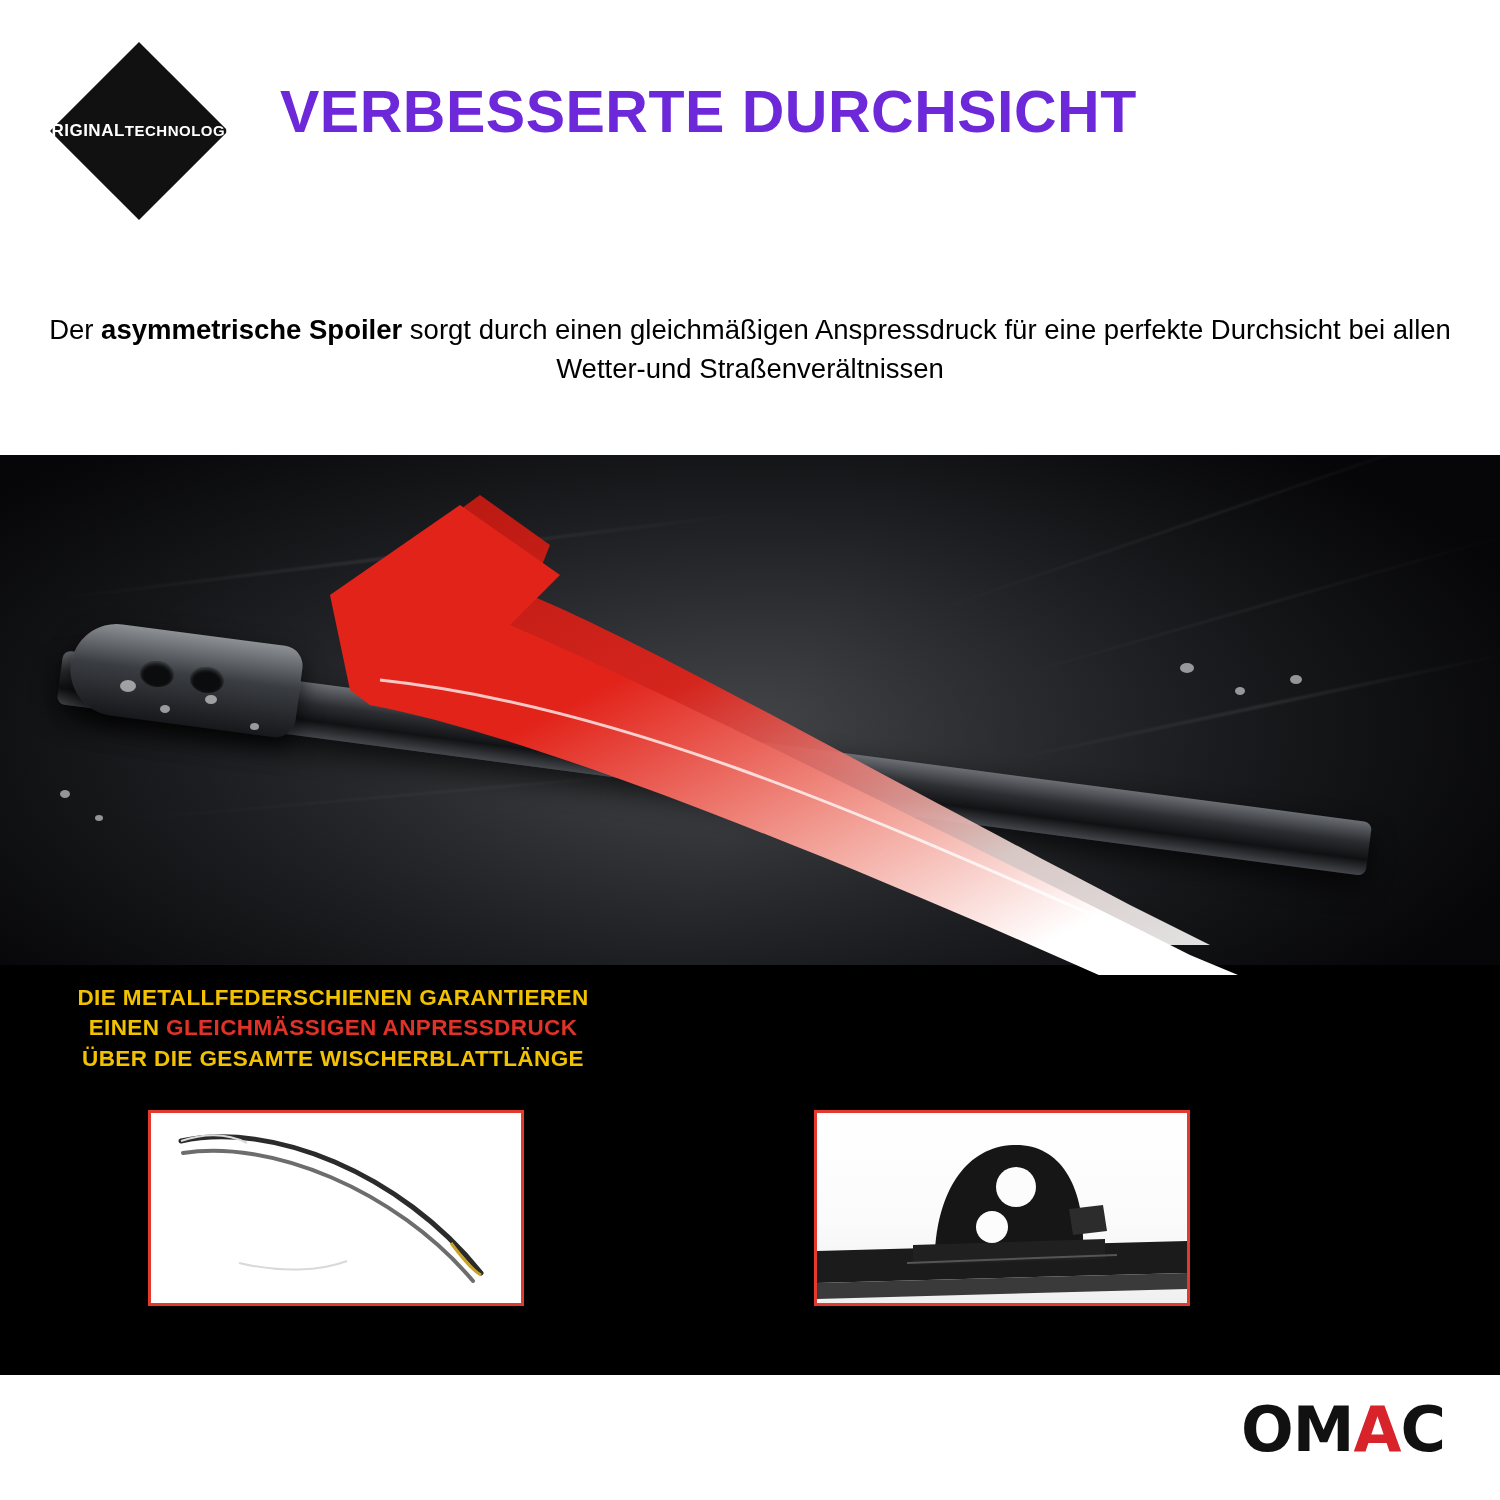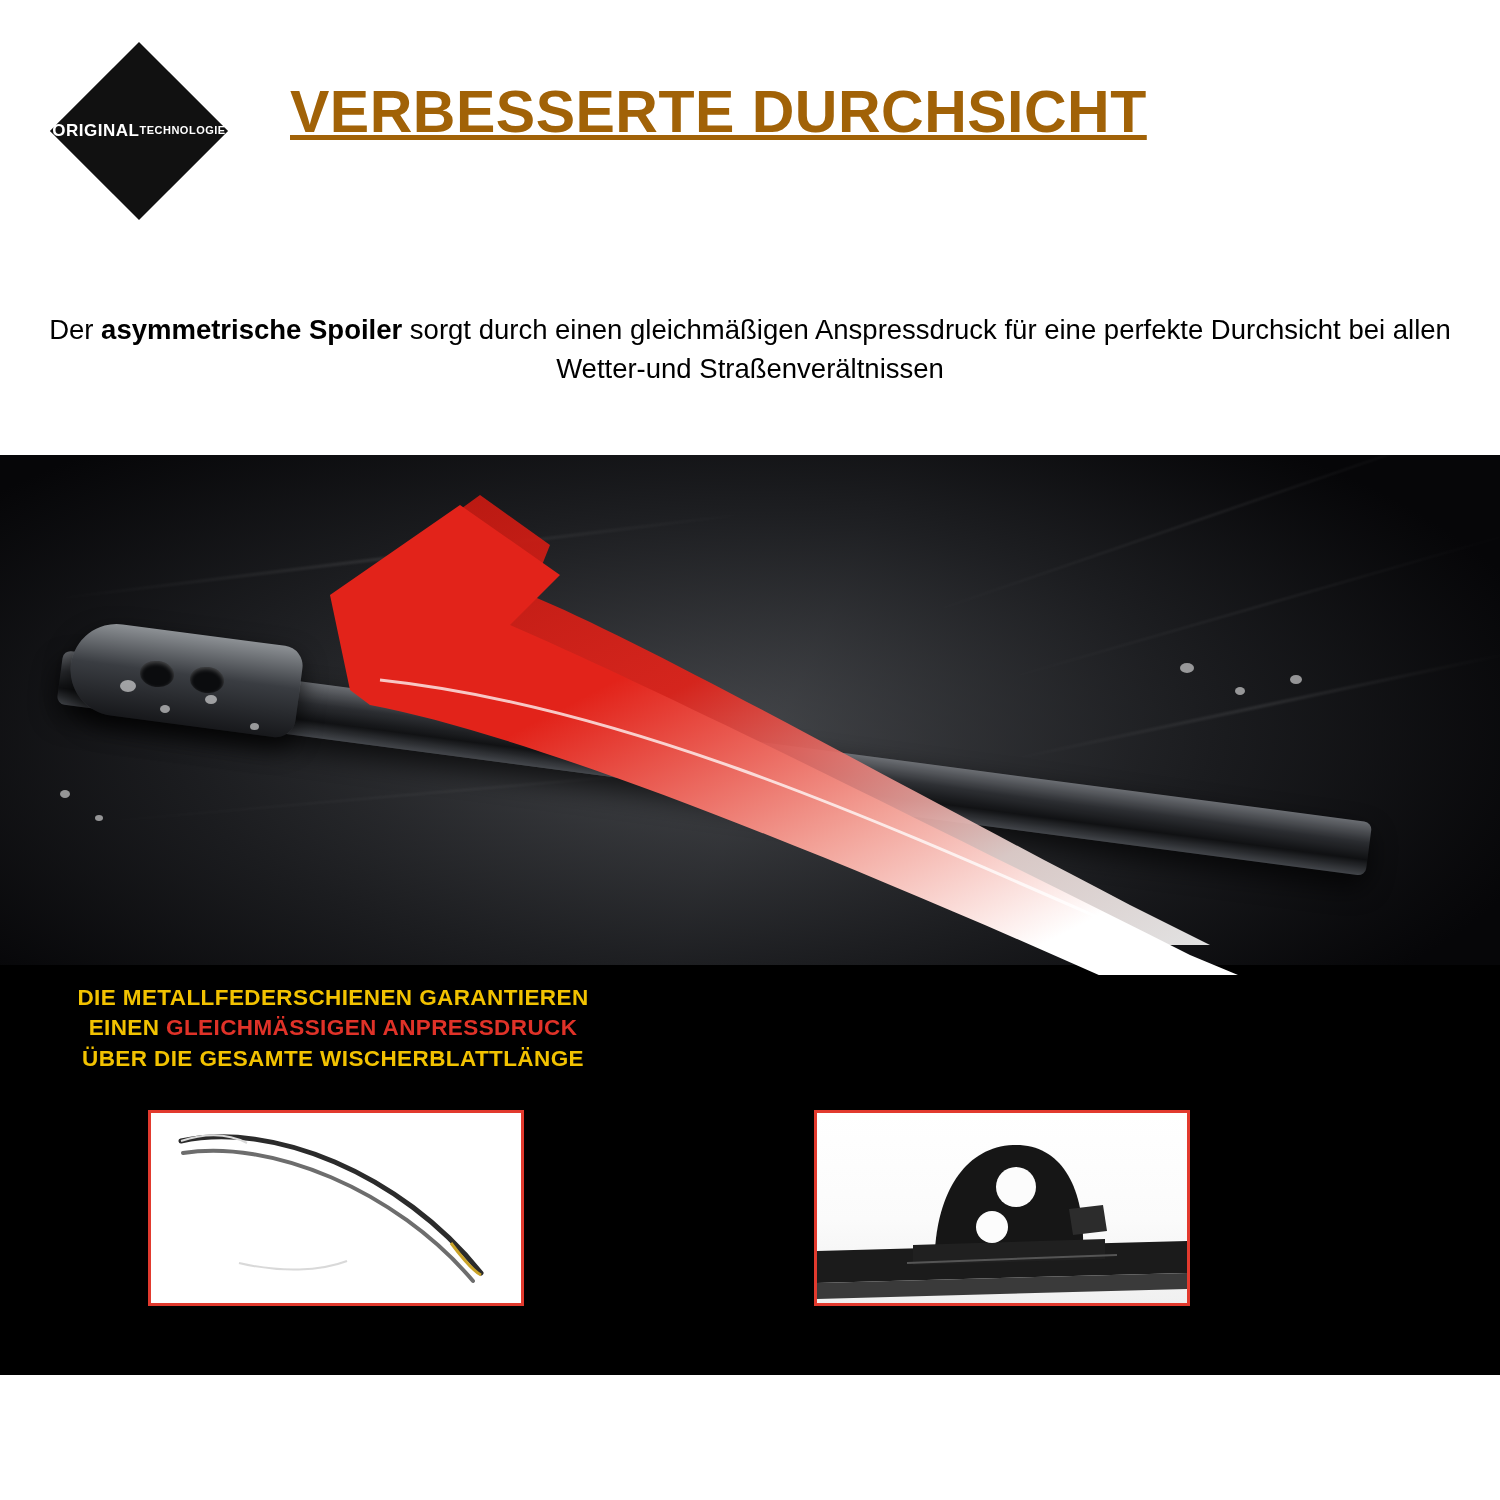--- a/index.html
+++ b/index.html
@@ -53,32 +53,31 @@
     flex-direction: row;
     align-items: center;
     justify-content: center;
     color: #ffffff;
     font-weight: bold;
     letter-spacing: 0.5px;
     line-height: 1.25;
     text-align: center;
   }
   .badge-text .l1 { font-size: 17px; }
-  .badge-text .l2 { font-size: 11px; }
+  .badge-text .l2 { font-size: 15px; }
 
   .main-title {
     position: absolute;
-    left: 290px;
+    left: 280px;
     top: 78px;
     font-size: 59px;
     font-weight: bold;
-    color: #a16207;
+    color: #6d28d9;
     letter-spacing: 0.5px;
     white-space: nowrap;
-    text-decoration: underline;
   }
 
   .subtitle {
     position: absolute;
     left: 0;
     right: 0;
     top: 310px;
     text-align: center;
     color: #000000;
     font-size: 27.5px;
@@ -363,14 +362,17 @@
               <path d="M90 150 L300 142" stroke="#555" stroke-width="2"></path>
             </svg>
           </div>
         </div>
       </div>
 
 
     </div>
   </div>
 
+  <div class="footer">
+    <div class="logo"><span class="o">OM</span><span class="a">A</span><span class="c">C</span></div>
+  </div>
 
 </div>
 
 </body></html>

